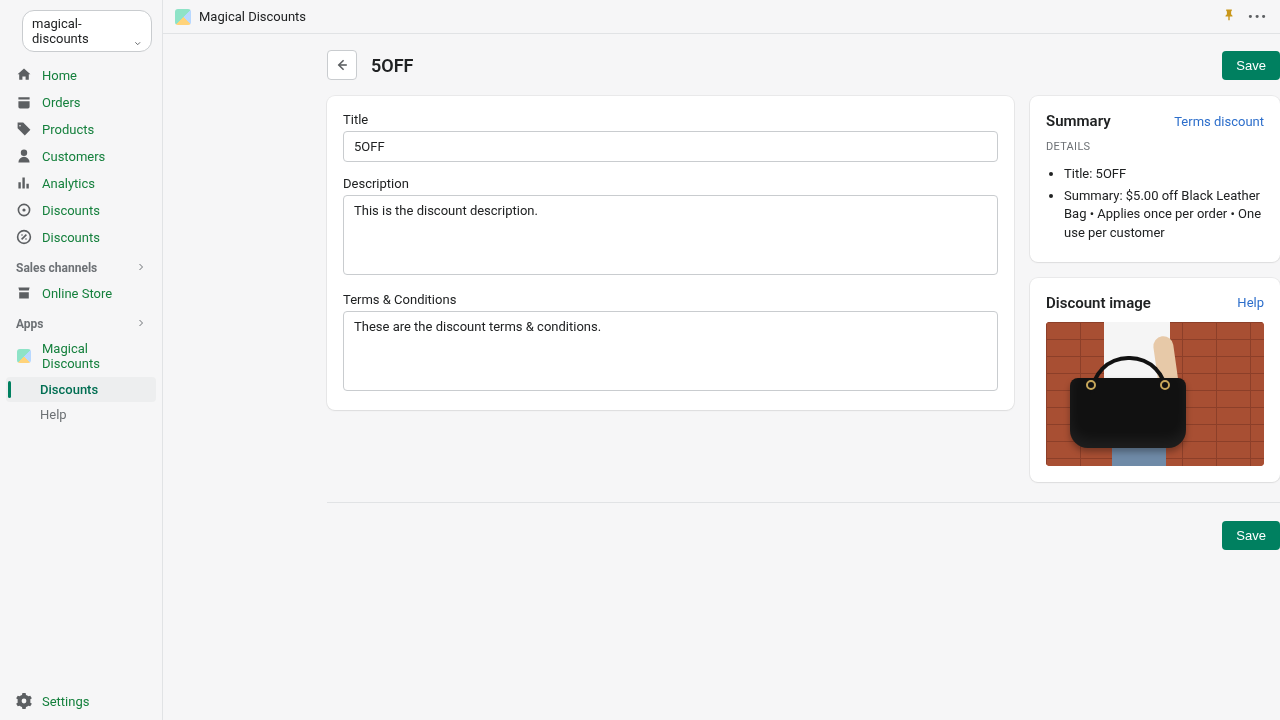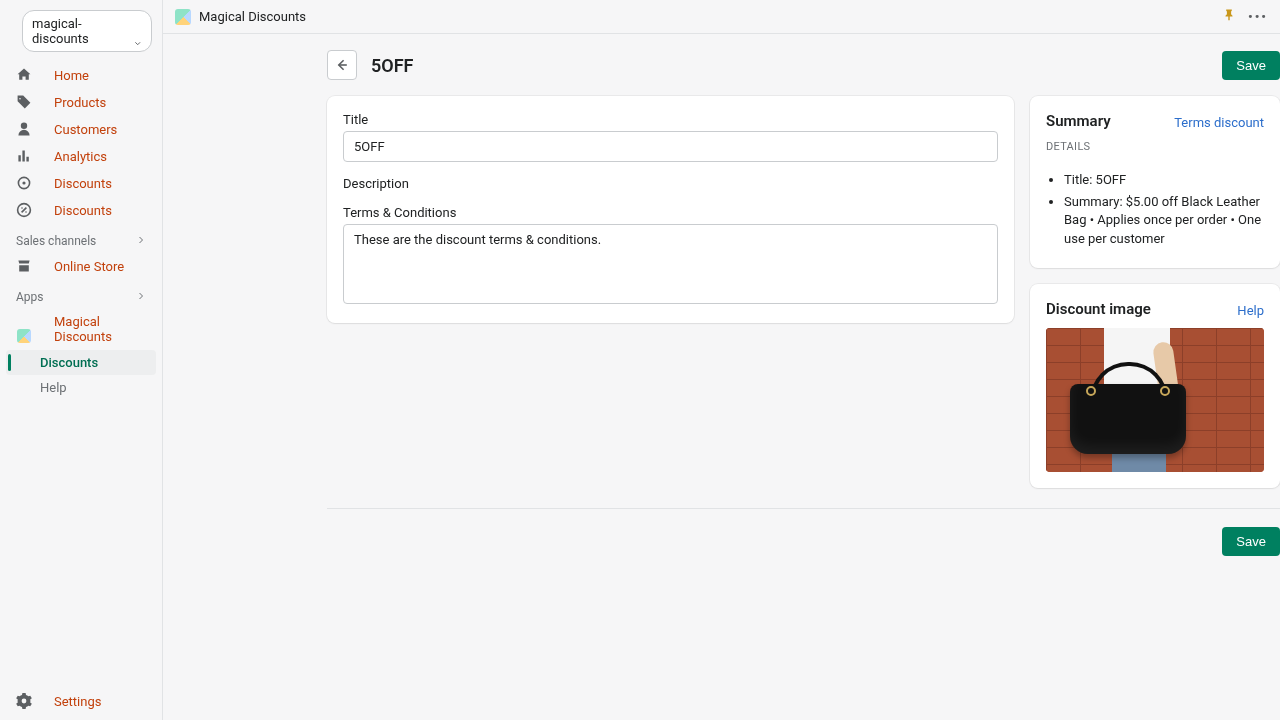--- a/index.html
+++ b/index.html
@@ -35,34 +35,35 @@
     padding: 5px 9px;
     background: #fff;
     margin: 0 4px 10px 16px;
     cursor: pointer;
   }
   .store-select .label { font-size: 13px; }
   .chev { width: 10px; height: 10px; }
   .nav-list { display: flex; flex-direction: column; gap: 1px; }
   .nav-item {
     display: flex;
-    align-items: flex-end;
-    gap: 22px;
+    align-items: center;
+    gap: 10px;
     padding: 5px 10px;
     border-radius: 4px;
     cursor: pointer;
-    color: #c2410c;
+    color: #15803d;
   }
   .nav-icon { width: 16px; height: 16px; flex: 0 0 16px; display:flex; align-items:center; justify-content:center; }
   .nav-icon svg { width:16px; height:16px; fill:#5c5f62; }
   .section-header {
     display:flex; align-items:flex-end; justify-content:space-between;
     padding: 10px 10px 4px 10px;
     color: #6d7175; font-size: 12px;
     cursor: pointer;
+    font-weight: bold;
   }
   .subnav { margin-left: 0; }
   .sub-item {
     padding: 5px 10px 5px 34px;
     border-radius: 4px;
     cursor: pointer;
     color: #6d7175;
   }
   .sub-item.active {
     background: #edeeef;
@@ -158,24 +159,24 @@
     width:100%;
     border:1px solid #c9cccf;
     border-radius:4px;
     padding:7px 10px;
     font-size:13px;
     font-family:inherit;
     color:#202223;
     background:#fff;
   }
   .textarea { resize:none; height:80px; }
-  .card-header { display:flex; justify-content:space-between; align-items:flex-end; margin-bottom:10px; }
+  .card-header { display:flex; justify-content:space-between; align-items:center; margin-bottom:10px; }
   .card-title { font-size:15px; font-weight:600; }
   .link { color:#2c6ecb; font-size:13px; cursor:pointer; }
-  .details-label { font-size:11px; color:#6d7175; text-transform:uppercase; letter-spacing:0.3px; margin-bottom:18px; }
+  .details-label { font-size:11px; color:#6d7175; text-transform:uppercase; letter-spacing:0.3px; margin-bottom:12px; }
   .details-list { list-style:disc; padding-left:18px; font-size:13px; color:#202223; }
   .details-list li { margin-bottom:4px; line-height:1.4; }
   .discount-image {
     width:100%; height:144px;
     border-radius:4px;
     overflow:hidden;
     position:relative;
     background:#b85c3c;
   }
   
@@ -254,20 +255,28 @@
     </div>
 
     <nav class="nav-list">
       <div class="nav-item">
         <span class="nav-icon">
             <svg viewBox="0 0 20 20">
               <path d="M10 2l8 7h-2v7h-4v-4H8v4H4v-7H2z"></path>
             </svg>
           </span>
         <span>Home</span>
+      </div>
+      <div class="nav-item">
+        <span class="nav-icon">
+            <svg viewBox="0 0 20 20">
+              <path d="M3 4h14v3H3zM3 9h14v7a2 2 0 01-2 2H5a2 2 0 01-2-2z"></path>
+            </svg>
+          </span>
+        <span>Orders</span>
       </div>
       <div class="nav-item">
         <span class="nav-icon">
             <svg viewBox="0 0 20 20">
               <path d="M2 2h7l9 9-7 7-9-9zM5 5a1 1 0 100 2 1 1 0 000-2z"></path>
             </svg>
           </span>
         <span>Products</span>
       </div>
       <div class="nav-item">
@@ -377,20 +386,21 @@
         </div>
 
         <div class="columns">
           <div class="card form-card">
             <div class="field">
               <label class="field-label">Title</label>
               <input class="text-input" value="5OFF" style="">
             </div>
             <div class="field">
               <label class="field-label">Description</label>
+              <textarea class="textarea" style="">This is the discount description.</textarea>
             </div>
             <div class="field">
               <label class="field-label">Terms &amp; Conditions</label>
               <textarea class="textarea" style="">These are the discount terms &amp; conditions.</textarea>
             </div>
           </div>
 
           <div class="side-col">
             <div class="card">
               <div class="card-header">

